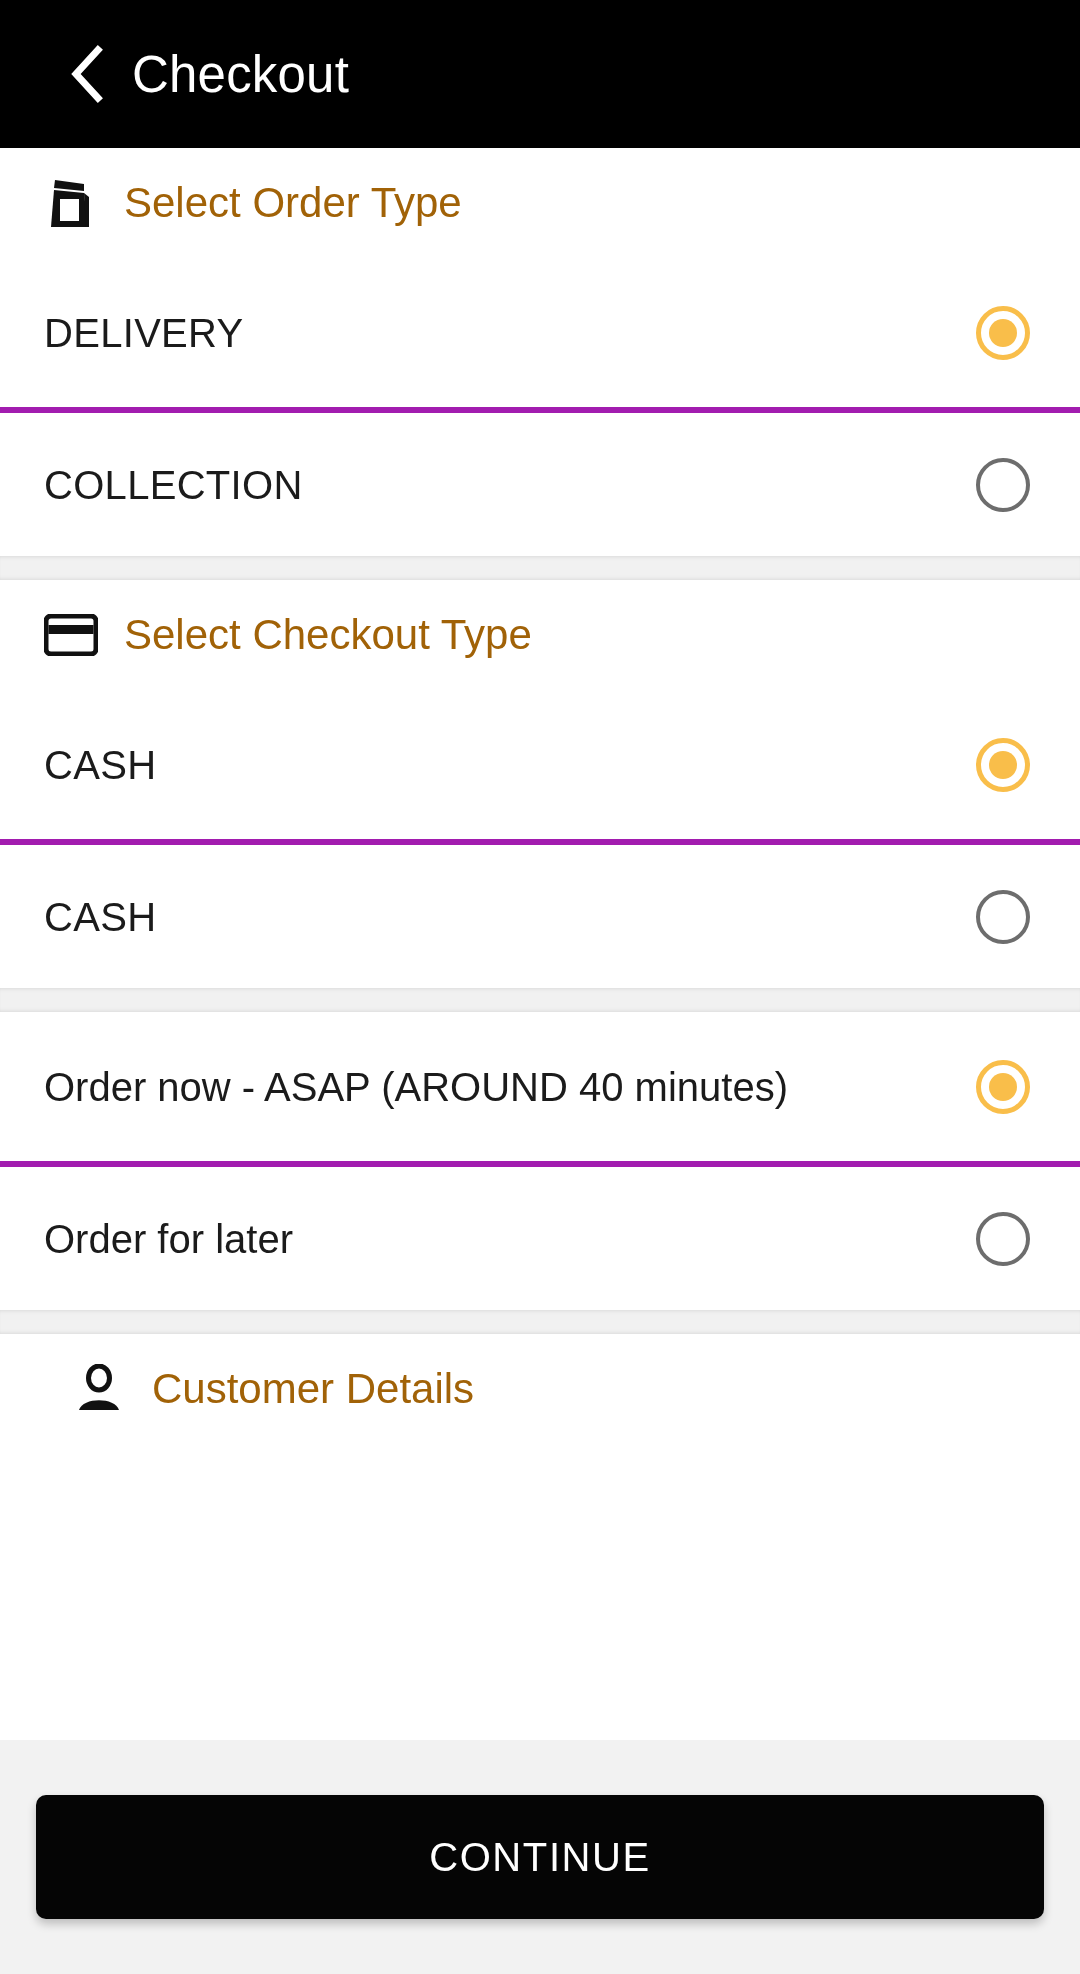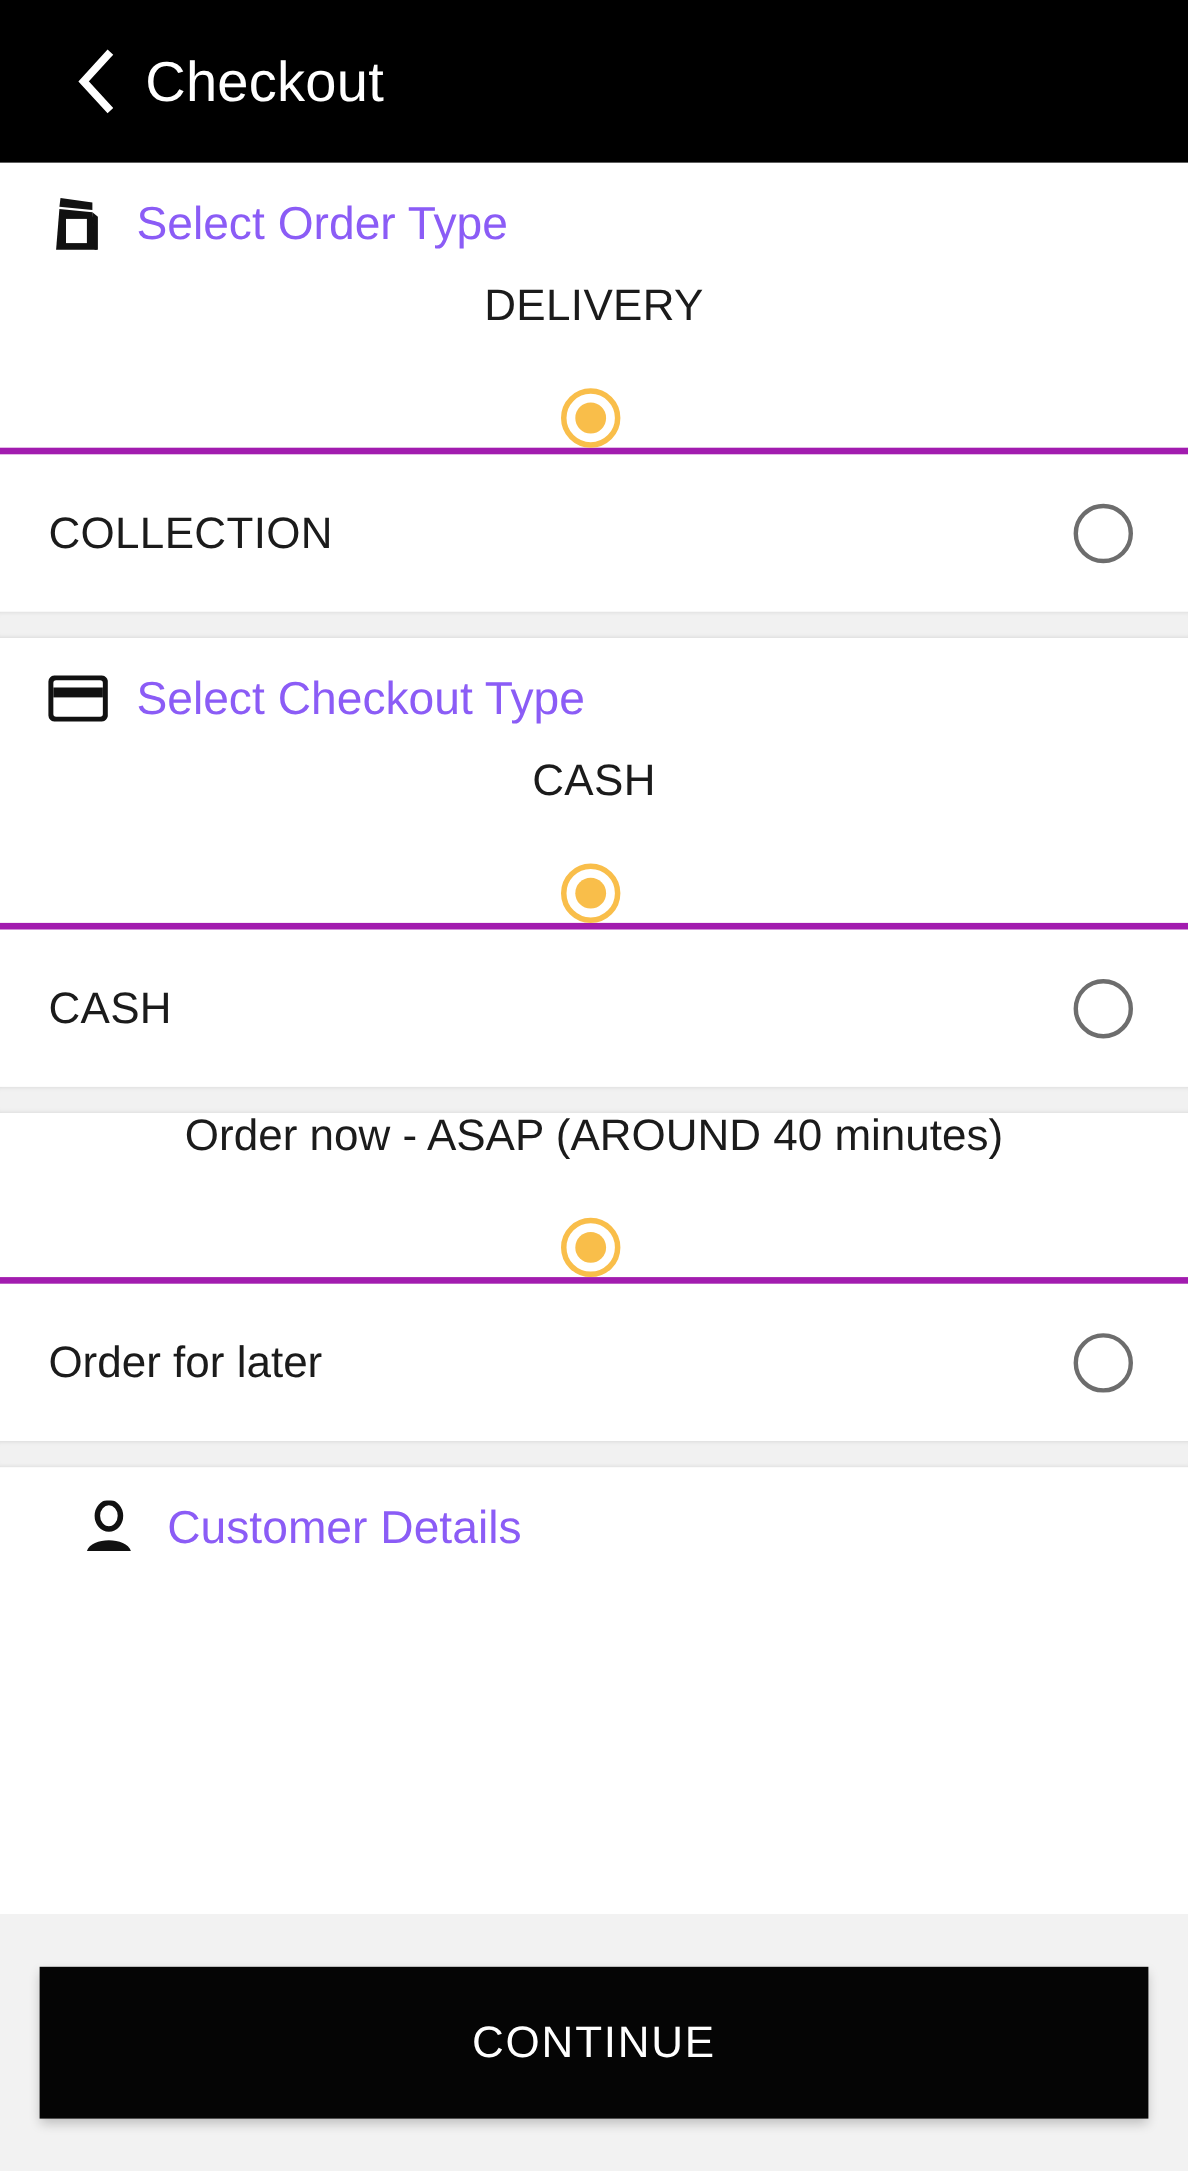--- a/index.html
+++ b/index.html
@@ -85,39 +85,39 @@
     width: 54px;
     height: 54px;
     display: flex;
     align-items: center;
     justify-content: center;
     flex: 0 0 auto;
   }
   .section-icon svg { display: block; }
   .section-title {
     font-size: 42px;
-    color: #8b5cf6;
+    color: #a16207;
     font-weight: 400;
     margin-left: 26px;
     line-height: 1;
   }
 
   
   .option-row {
     display: flex;
     align-items: center;
     justify-content: space-between;
     height: 149px;
     padding: 0 44px;
     box-sizing: border-box;
     border-top: 6px solid #a21caf;
     cursor: pointer;
     background: #ffffff;
   }
-  .option-row.first { border-top: none; flex-direction: column; }
+  .option-row.first { border-top: none; }
   .option-label {
     font-size: 40px;
     color: #1b1b1b;
     font-weight: 400;
     letter-spacing: 0.3px;
     line-height: 1;
   }
   .option-label.mixed { letter-spacing: 0; }
 
   .radio {
@@ -158,24 +158,24 @@
     min-height: 234px;
     background: #f2f2f2;
     display: flex;
     align-items: center;
     justify-content: center;
     box-sizing: border-box;
     padding: 0 36px;
   }
   .continue-btn {
     width: 100%;
-    height: 138px;
+    height: 124px;
     background: #050505;
     border: none;
-    border-radius: 0;
+    border-radius: 10px;
     color: #ffffff;
     font-size: 40px;
     font-family: "Liberation Sans", sans-serif;
     letter-spacing: 1.6px;
     cursor: pointer;
     box-shadow: 0 5px 10px rgba(0,0,0,0.22);
     display: flex;
     align-items: center;
     justify-content: center;
   }

